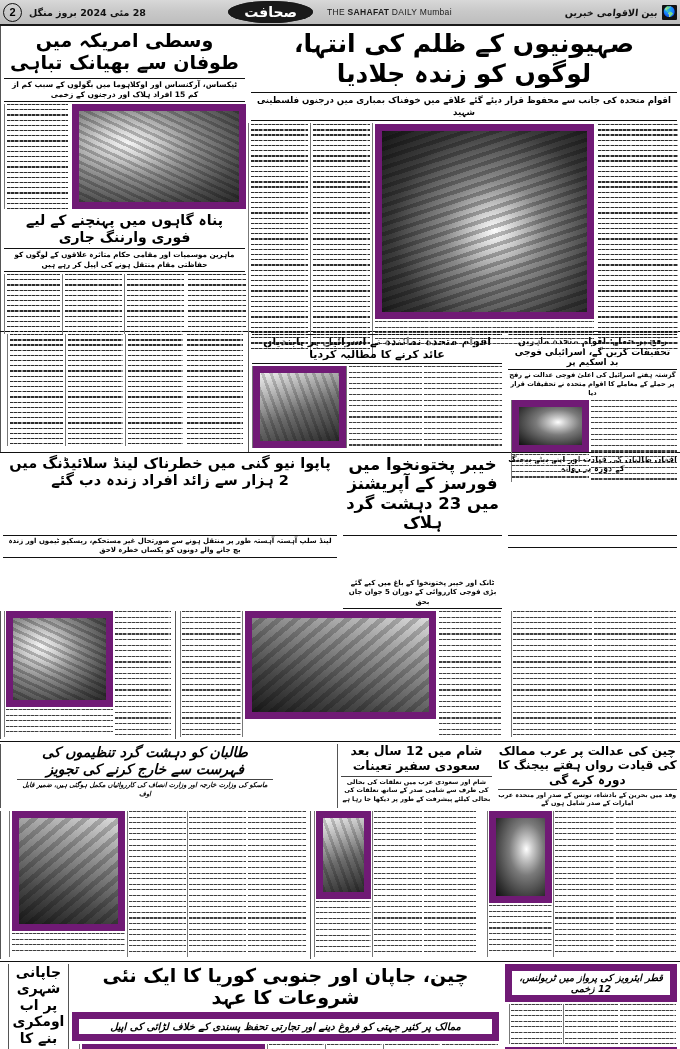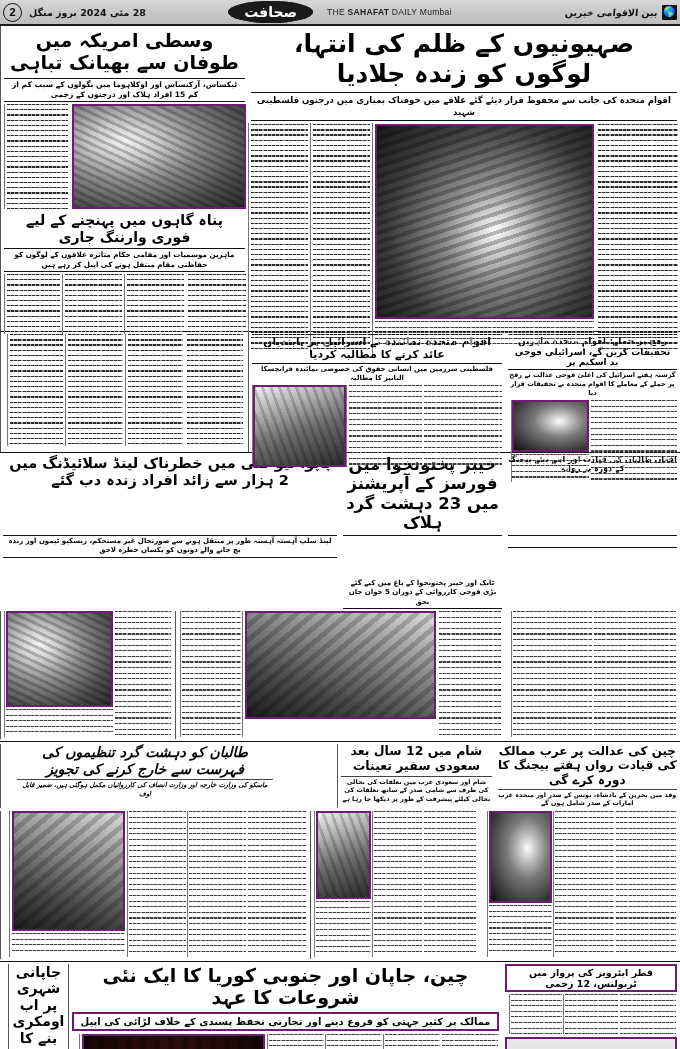--- a/index.html
+++ b/index.html
@@ -110,21 +110,21 @@
   .ph-e{background:
       linear-gradient(200deg,#dcdcdc 0%,#9b9b9b 30%,#4a4a4a 70%,#1c1c1c 100%),
       repeating-linear-gradient(-40deg,rgba(0,0,0,.2) 0 5px,rgba(255,255,255,.07) 5px 11px);
       background-blend-mode:multiply;}
   .ph-stage{background:
       radial-gradient(ellipse at 50% 75%,#9a2d2d 0%,#5a1616 30%,#2b0c0c 65%,#120505 100%),
       repeating-linear-gradient(90deg,rgba(0,0,0,.25) 0 6px,rgba(255,255,255,.05) 6px 14px);
       background-blend-mode:multiply;}
   .ph-qatar{background:linear-gradient(180deg,#e9e9e9 0%,#cfcfcf 55%,#9d9d9d 78%,#6d6d6d 100%);}
 
-  .box{border:2px solid #701a75;box-sizing:border-box;}
+  .box{border:7px solid #701a75;box-sizing:border-box;font-style:italic;}
   .vrule{border-left:1px solid #555;}
   .hair{border-left:.6px solid #777;}
 
   .flexrow{display:flex;}
   .col{box-sizing:border-box;}
 
   .headbar{border-top:1.3px solid #111;border-bottom:1.3px solid #111;padding:2px 3px;}
   .headbar2{border-top:.8px solid #111;border-bottom:.8px solid #111;padding:1px 3px;}
 
   .tiny-cap{font-size:7px;line-height:1.3;text-align:center;}
@@ -229,21 +229,20 @@
           <div class="photo ph-d box" style="height:52px;"></div>
           <div class="body-col" style="height:27px;margin-top:2px;"></div>
         </div>
       </div>
     </div>
 
     <div class="col vrule" style="width:257px;padding:2px 3px;">
       <div class="headbar2">
         <div class="hl hl-sm urdu">اقوام متحدہ نمائندہ نے اسرائیل پر پابندیاں عائد کرنے کا مطالبہ کردیا</div>
       </div>
-      <div class="sub urdu" style="font-size:6.8px;margin-top:1px;">فلسطینی سرزمین میں انسانی حقوق کی خصوصی نمائندہ فرانچسکا البانیز کا مطالبہ</div>
       <div class="flexrow" style="margin-top:2px;">
         <div class="col" style="width:78px;">
             <div class="body-col" style="height:82px;"></div>
           </div>
         <div class="col hair" style="width:78px;padding:0 2px;">
             <div class="body-col" style="height:82px;"></div>
           </div>
         <div class="col hair" style="width:94px;">
           <div class="photo ph-c box" style="height:82px;"></div>
         </div>

